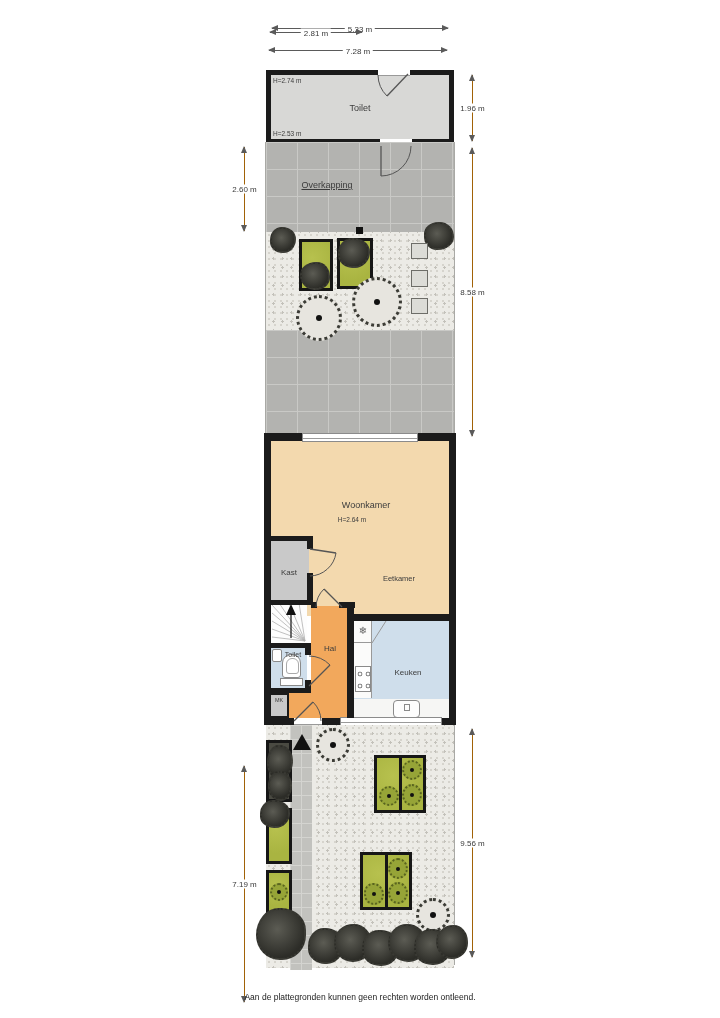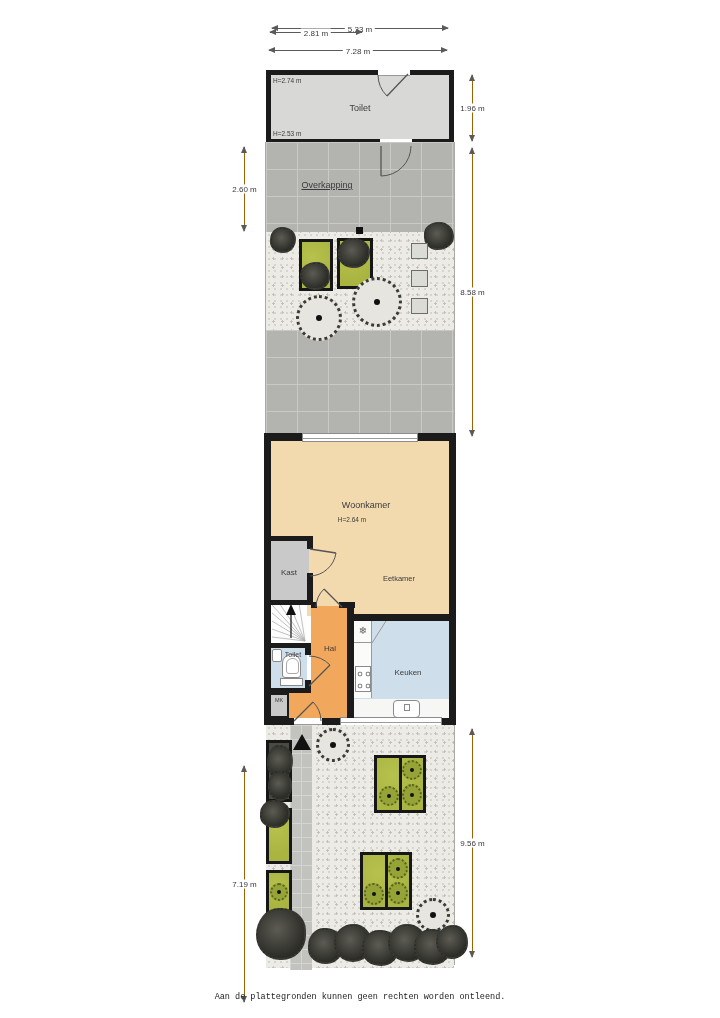--- a/index.html
+++ b/index.html
@@ -230,14 +230,14 @@
   </div>
   <div class="shrub" style="left:416px;top:898px;width:34px;height:34px;"></div>
 
   <div class="bush" style="left:308px;top:928px;width:36px;height:36px;"></div>
   <div class="bush" style="left:334px;top:924px;width:38px;height:38px;border-radius:52% 48% 50% 50%/48% 52% 50% 50%;"></div>
   <div class="bush" style="left:362px;top:930px;width:38px;height:36px;"></div>
   <div class="bush" style="left:388px;top:924px;width:38px;height:38px;border-radius:50% 50% 45% 55%/52% 48% 50% 50%;"></div>
   <div class="bush" style="left:414px;top:929px;width:38px;height:36px;"></div>
   <div class="bush" style="left:436px;top:925px;width:32px;height:34px;border-radius:55% 45% 50% 50%/50% 50% 48% 52%;"></div>
 
-  <div class="abs" style="left:0;top:992px;width:720px;text-align:center;font-size:8.5px;color:#222;font-family:Liberation Mono, monospace;">Aan de plattegronden kunnen geen rechten worden ontleend.</div>
+  <div class="abs" style="left:0;top:992px;width:720px;text-align:center;font-size:8.5px;color:#222;">Aan de plattegronden kunnen geen rechten worden ontleend.</div>
 </div>
 
 </body></html>

